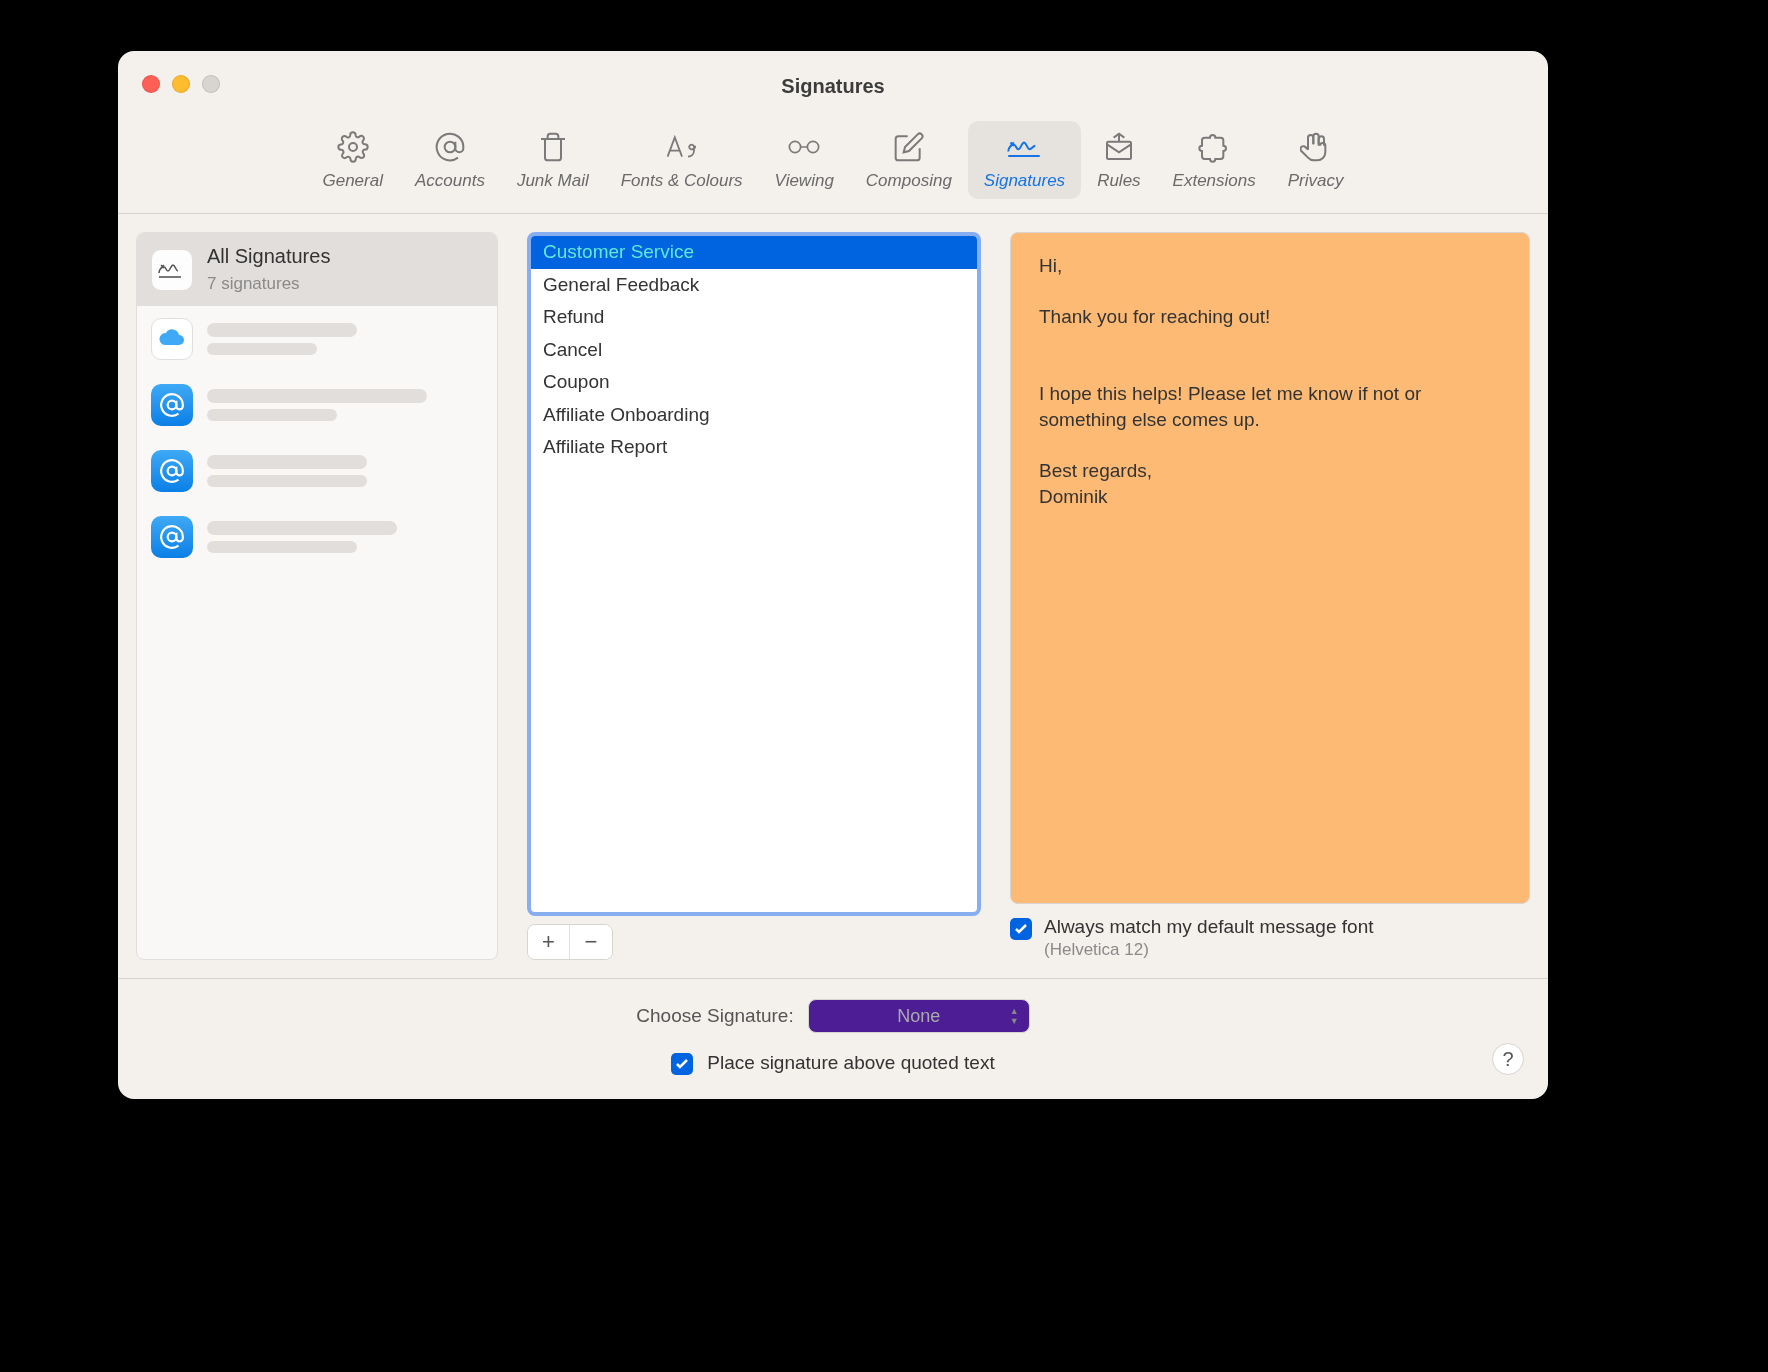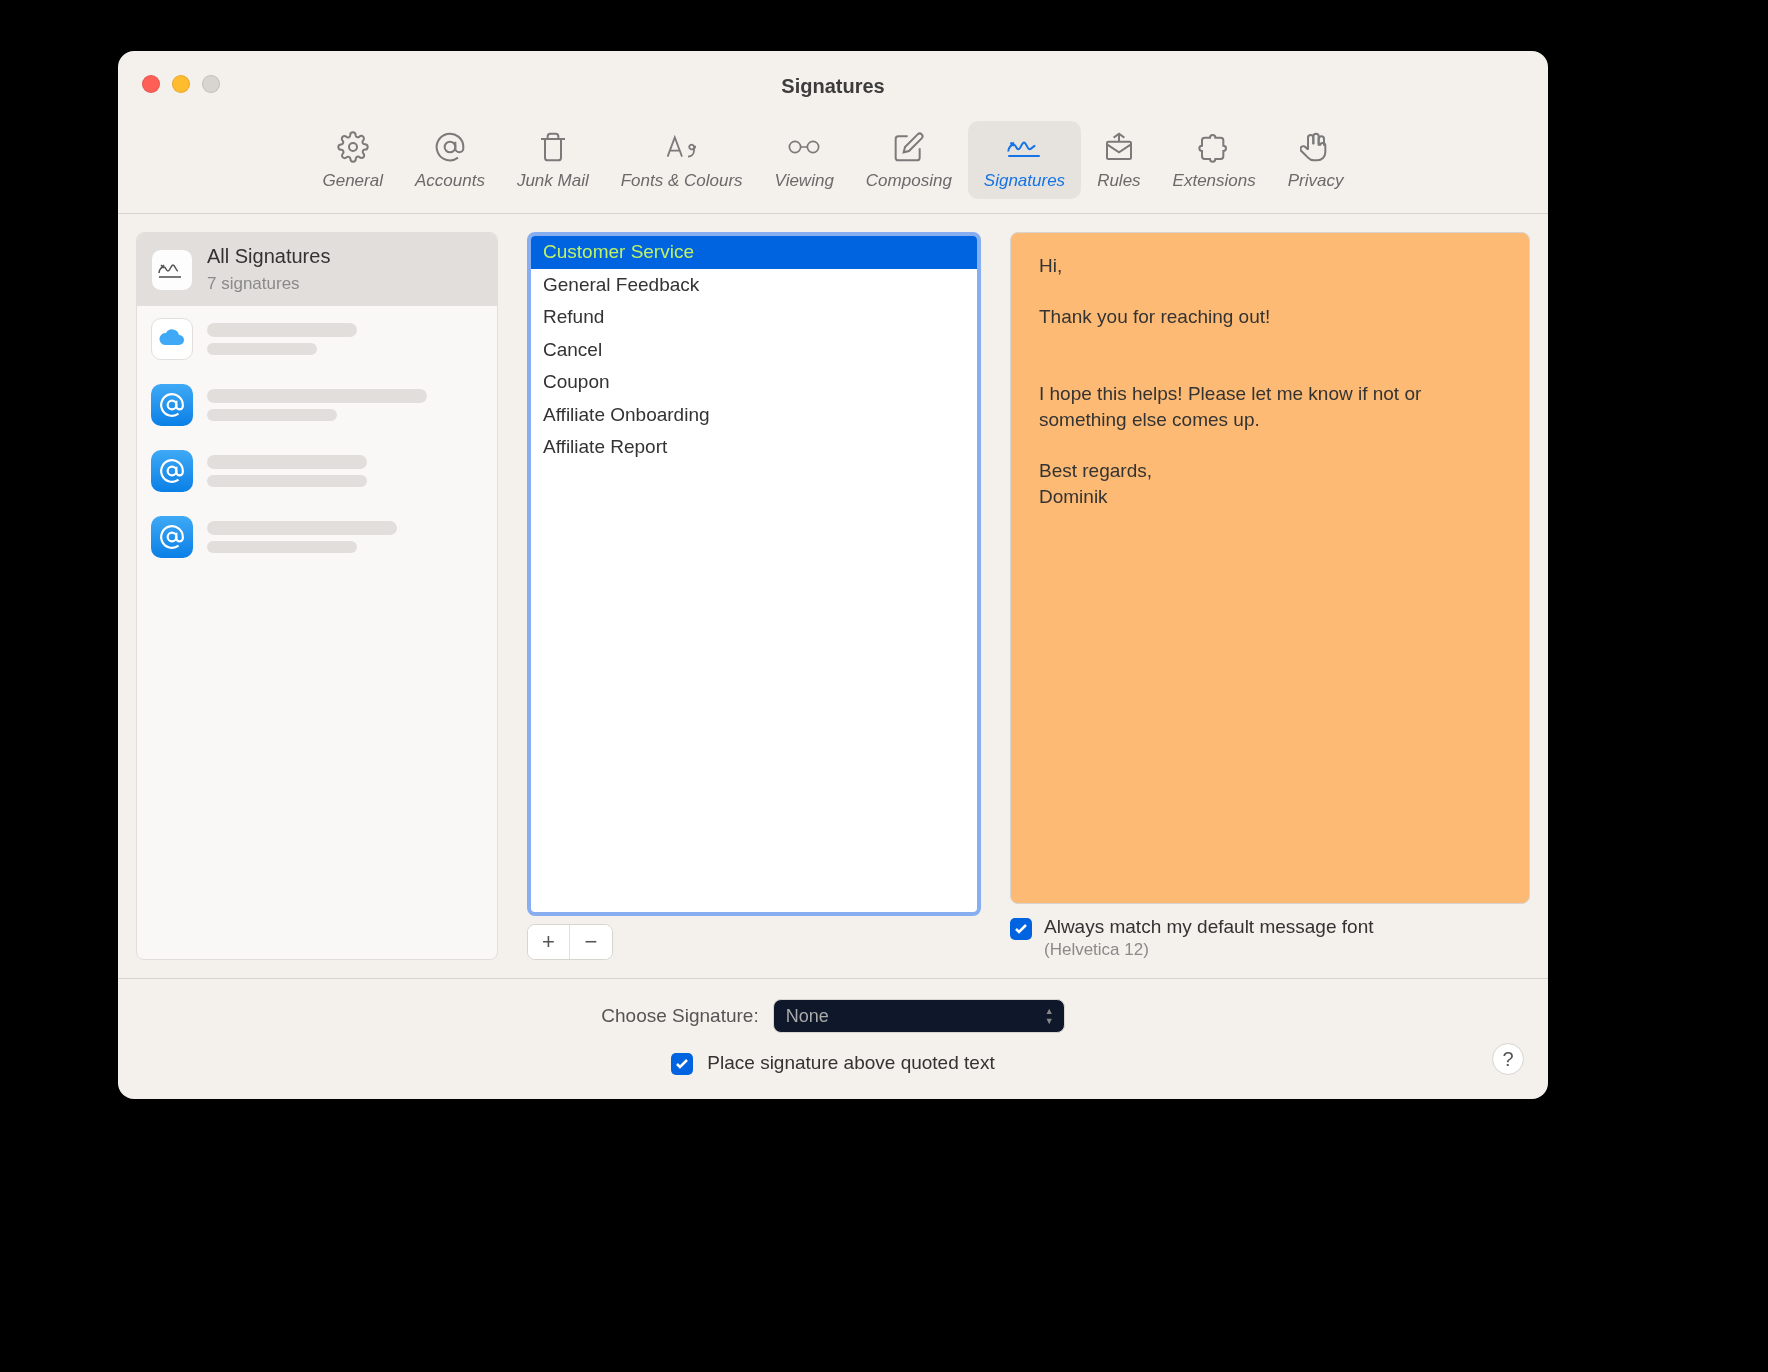--- a/index.html
+++ b/index.html
@@ -143,21 +143,21 @@
     }
     .sig-item {
       font-size: 19px;
       color: #333;
       padding: 2px 12px;
       cursor: pointer;
       line-height: 1.5;
     }
     .sig-item.selected {
       background: #0064e1;
-      color: #bef264;
+      color: #5eead4;
     }
     .add-remove {
       display: inline-flex;
       background: #fff;
       border: 1px solid #d8d4d0;
       border-radius: 8px;
       overflow: hidden;
       width: fit-content;
     }
     .add-remove button {
@@ -218,32 +218,33 @@
       position: relative;
     }
     .footer-row {
       display: flex;
       align-items: center;
       justify-content: center;
       gap: 14px;
     }
     .footer-label { font-size: 19px; color: #555; }
     .select {
-      width: 292px;
+      width: 222px;
       height: 34px;
-      background: #0f172a;
+      background: #4c1d95;
       border: 1px solid #d8d4d0;
       border-radius: 8px;
       display: flex;
       align-items: center;
       padding: 0 12px;
       color: #aaa;
       font-size: 18px;
       position: relative;
       cursor: pointer;
+      justify-content: center;
     }
     .select-arrows {
       position: absolute;
       right: 10px;
       display: flex;
       flex-direction: column;
       gap: 1px;
       color: #888;
       font-size: 9px;
     }

